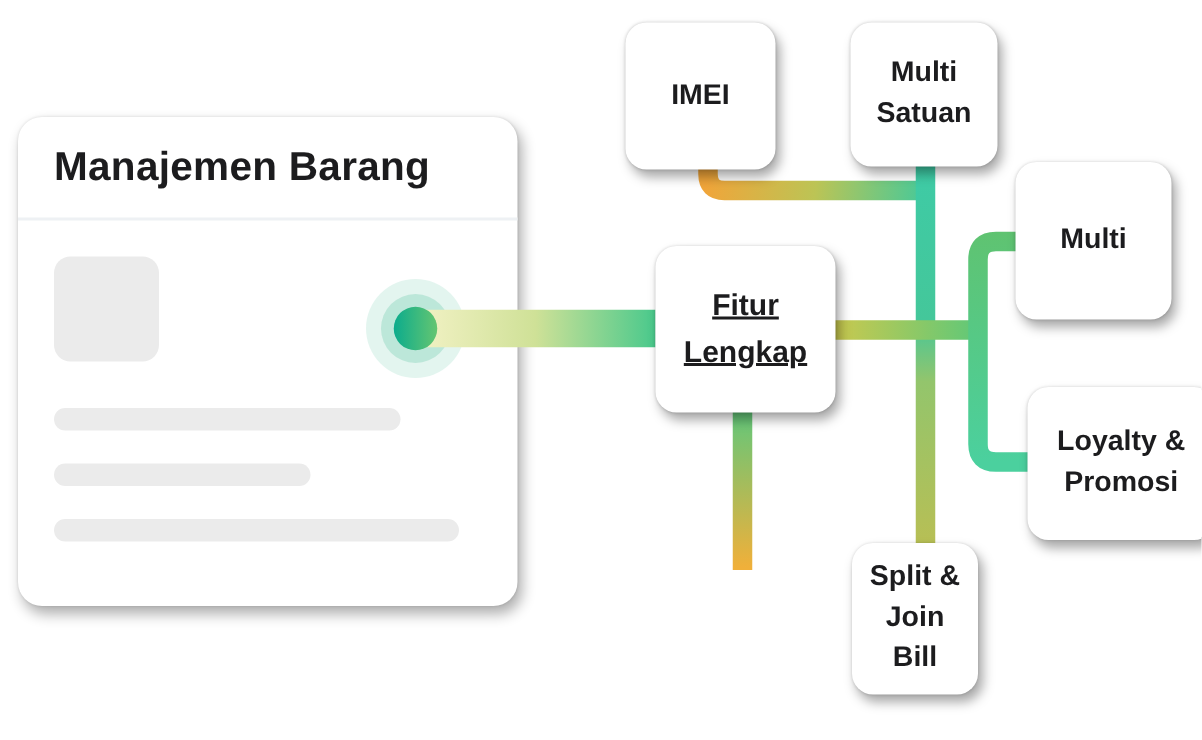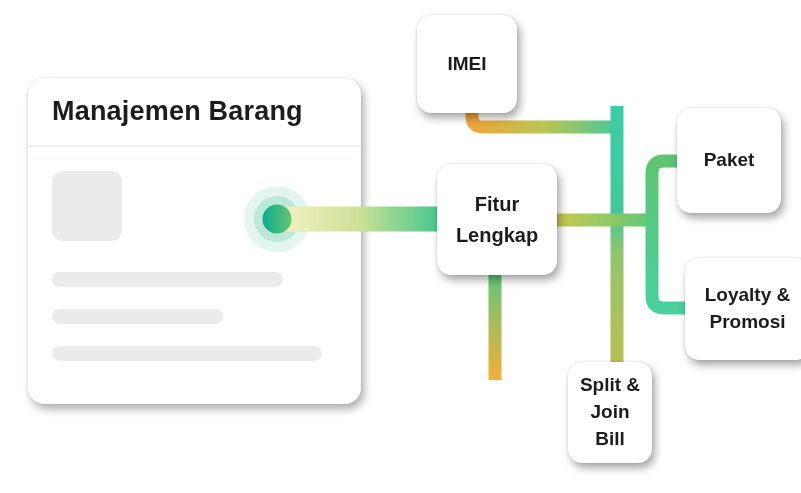--- a/index.html
+++ b/index.html
@@ -18,21 +18,21 @@
   }
   .stage {
     position: relative;
     width: 801px; height: 493px;
     background: var(--color-background);
   }
 
   
   .card {
     position: absolute;
-    left: 28px; top: 78px;
+    left: 12px; top: 78px;
     width: 333px; height: 326px;
     background: var(--color-surface);
     border-radius: 16px;
     box-shadow: 3px 5px 9px rgba(0,0,0,0.32), 0 0 2px rgba(0,0,0,0.12);
     z-index: 1;
     text-align: center;
   }
   .card-header {
     height: 69px;
     display: flex;
@@ -89,21 +89,21 @@
     font-size: 19px;
     line-height: 1.42;
     color: var(--color-text);
     padding: 8px;
     z-index: 3;
   }
   .node-imei           { left: 417px; top: 15px;  width: 100px; height: 98px;  }
   .node-multi-satuan   { left: 567px; top: 15px;  width: 98px;  height: 96px;  }
   .node-paket          { left: 677px; top: 108px; width: 104px; height: 105px; }
   .node-fitur-lengkap  { left: 437px; top: 164px; width: 120px; height: 111px;
-                         font-size: 20px; line-height: 1.55; }
+                         font-size: 20px; line-height: 1.55; text-decoration: underline; }
   .node-loyalty        { left: 685px; top: 258px; width: 125px; height: 102px; align-items: center; }
   .node-split-join     { left: 568px; top: 362px; width: 84px; height: 101px; }
   .node-fitur2         { left: 445px; top: 378px; width: 97px;  height: 97px;  }
 </style>
 </head>
 <body>
 
 <div class="stage">
 
   <div class="card">
@@ -171,23 +171,26 @@
 
     <path d="M 681 161 H 664 Q 652 161 652 173 V 296 Q 652 308 664 308 H 688" stroke="url(#gradPaketLoyalty)" stroke-width="13" fill="none"></path>
 
     <path d="M 495 270 V 380" stroke="url(#gradHubBottom)" stroke-width="13" fill="none"></path>
   </svg>
 
   <div class="node node-imei">
     <span>IMEI</span>
   </div>
 
+  <div class="node node-multi-satuan">
+    <span>Multi Satuan</span>
+  </div>
 
   <div class="node node-paket">
-    <span>Paket</span>
+    <span>Multi</span>
   </div>
 
   <div class="node node-fitur-lengkap">
     <span>Fitur Lengkap</span>
   </div>
 
   <div class="node node-loyalty">
     <span>Loyalty &amp; Promosi</span>
   </div>
 

